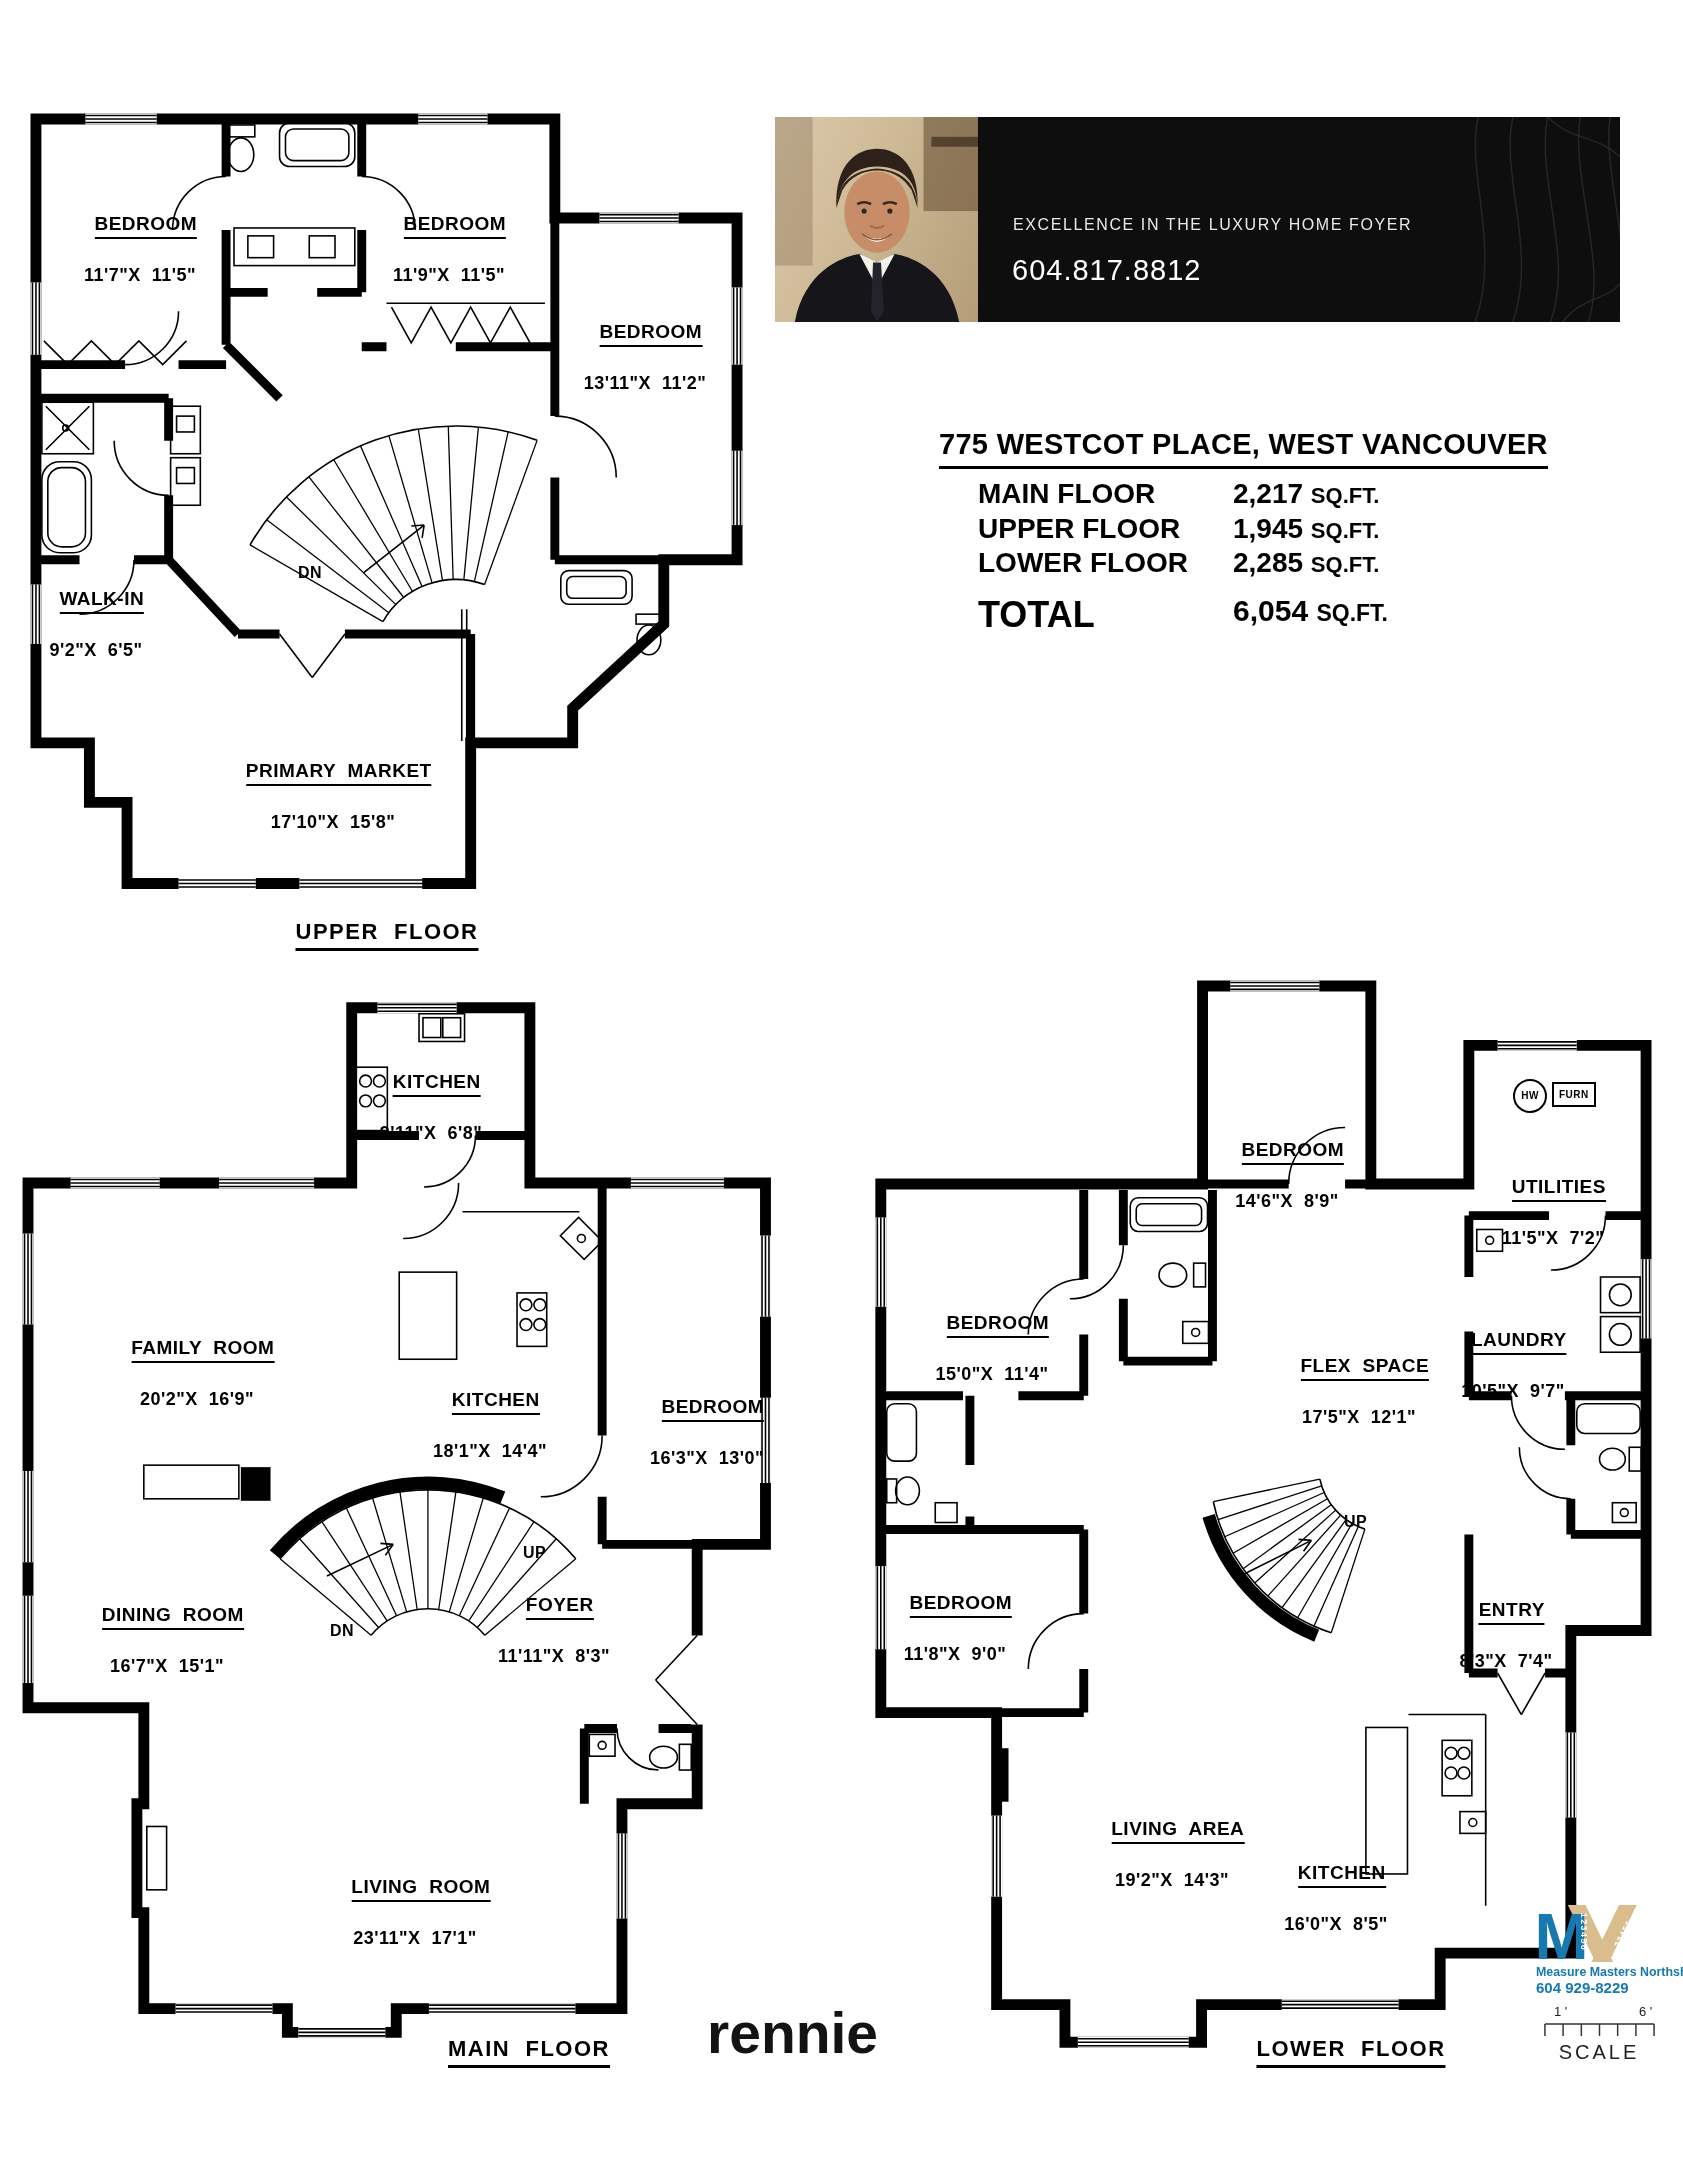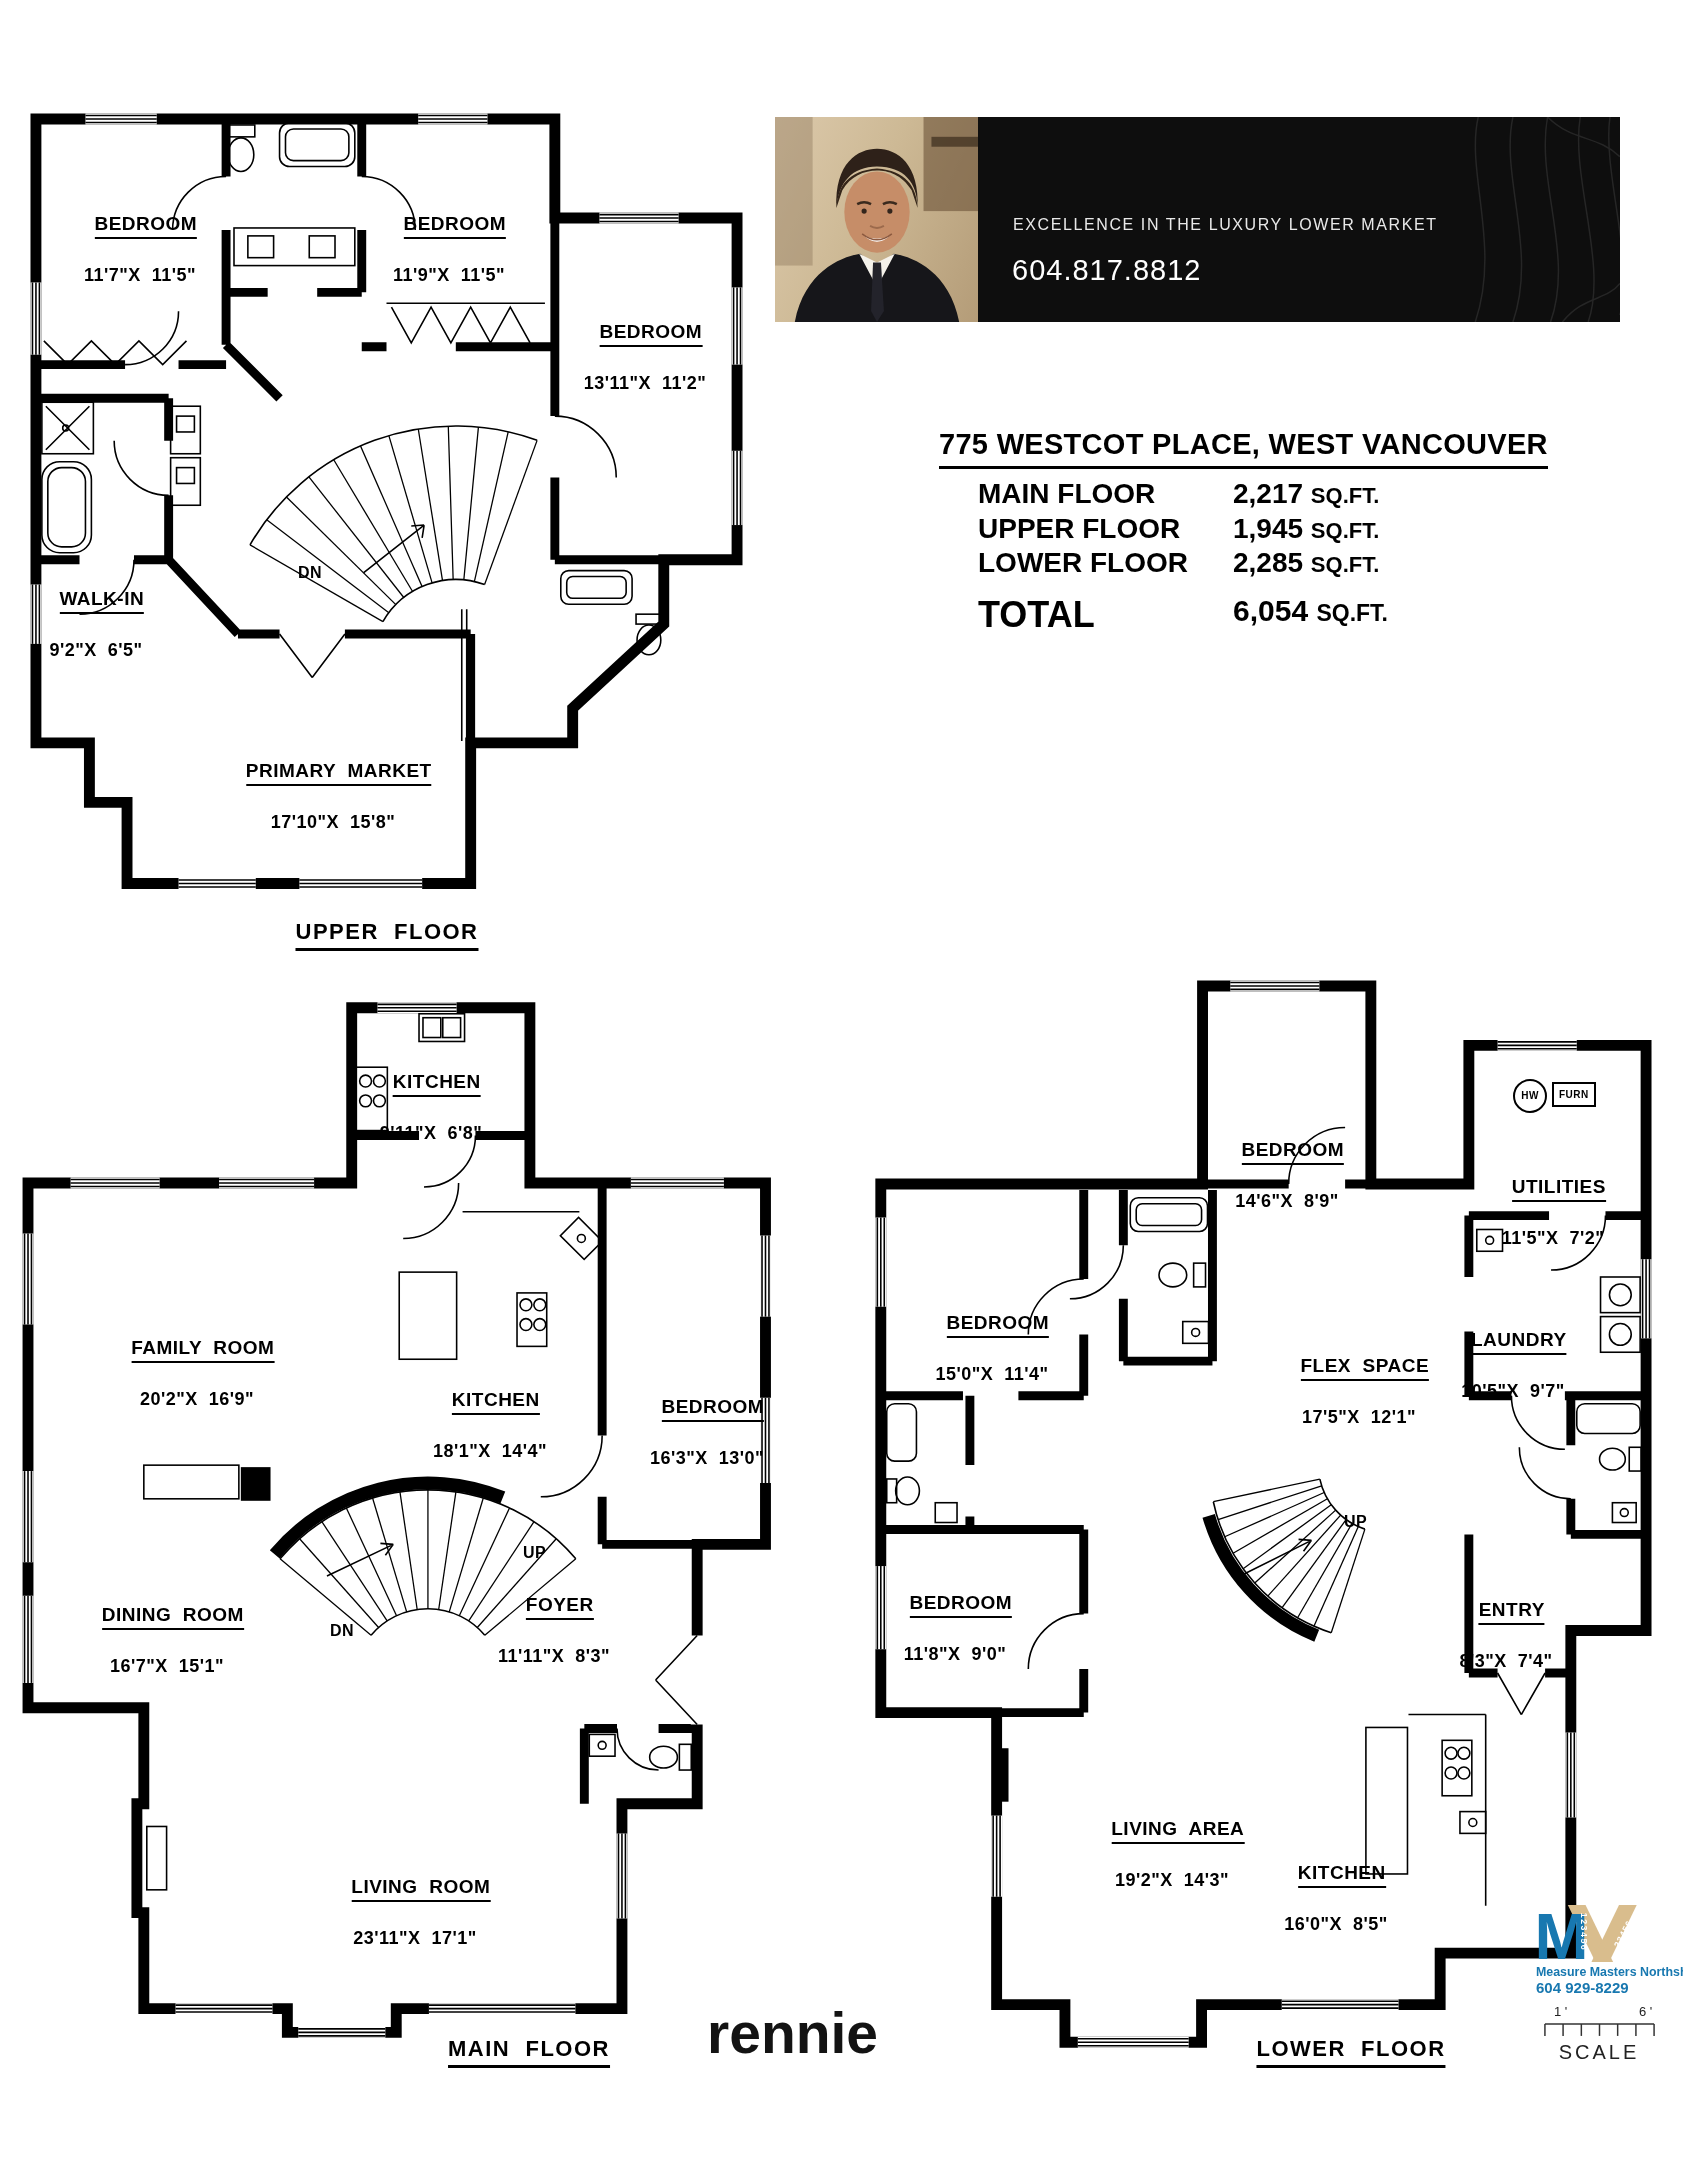--- a/index.html
+++ b/index.html
@@ -65,21 +65,21 @@
     <g fill="none" stroke="#262626" stroke-width="1.5">
       <path d="M505,0 C492,55 528,130 502,207"></path>
       <path d="M540,0 C527,60 565,135 540,207"></path>
       <path d="M575,0 C563,65 602,140 578,207"></path>
       <path d="M608,0 C598,60 636,150 616,207"></path>
       <path d="M638,0 C630,55 664,150 648,200"></path>
       <path d="M575,0 C600,25 625,18 648,40"></path>
       <path d="M590,207 C612,180 634,186 648,168"></path>
     </g>
   </svg>
-  <div class="banner-tag">EXCELLENCE IN THE LUXURY LOWER MARKET</div>
+  <div class="banner-tag">EXCELLENCE IN THE LUXURY HOME FOYER</div>
   <div class="banner-phone">604.817.8812</div>
 </div>
 
 <div class="address">775 WESTCOT PLACE, WEST VANCOUVER</div>
 
 <div class="arow" style="left:978px;top:478px;">
   <span>MAIN FLOOR</span></div>
 <div class="arow" style="left:1233px;top:478px;">
   <span>2,217</span>
   <span class="unit">SQ.FT.</span></div>

